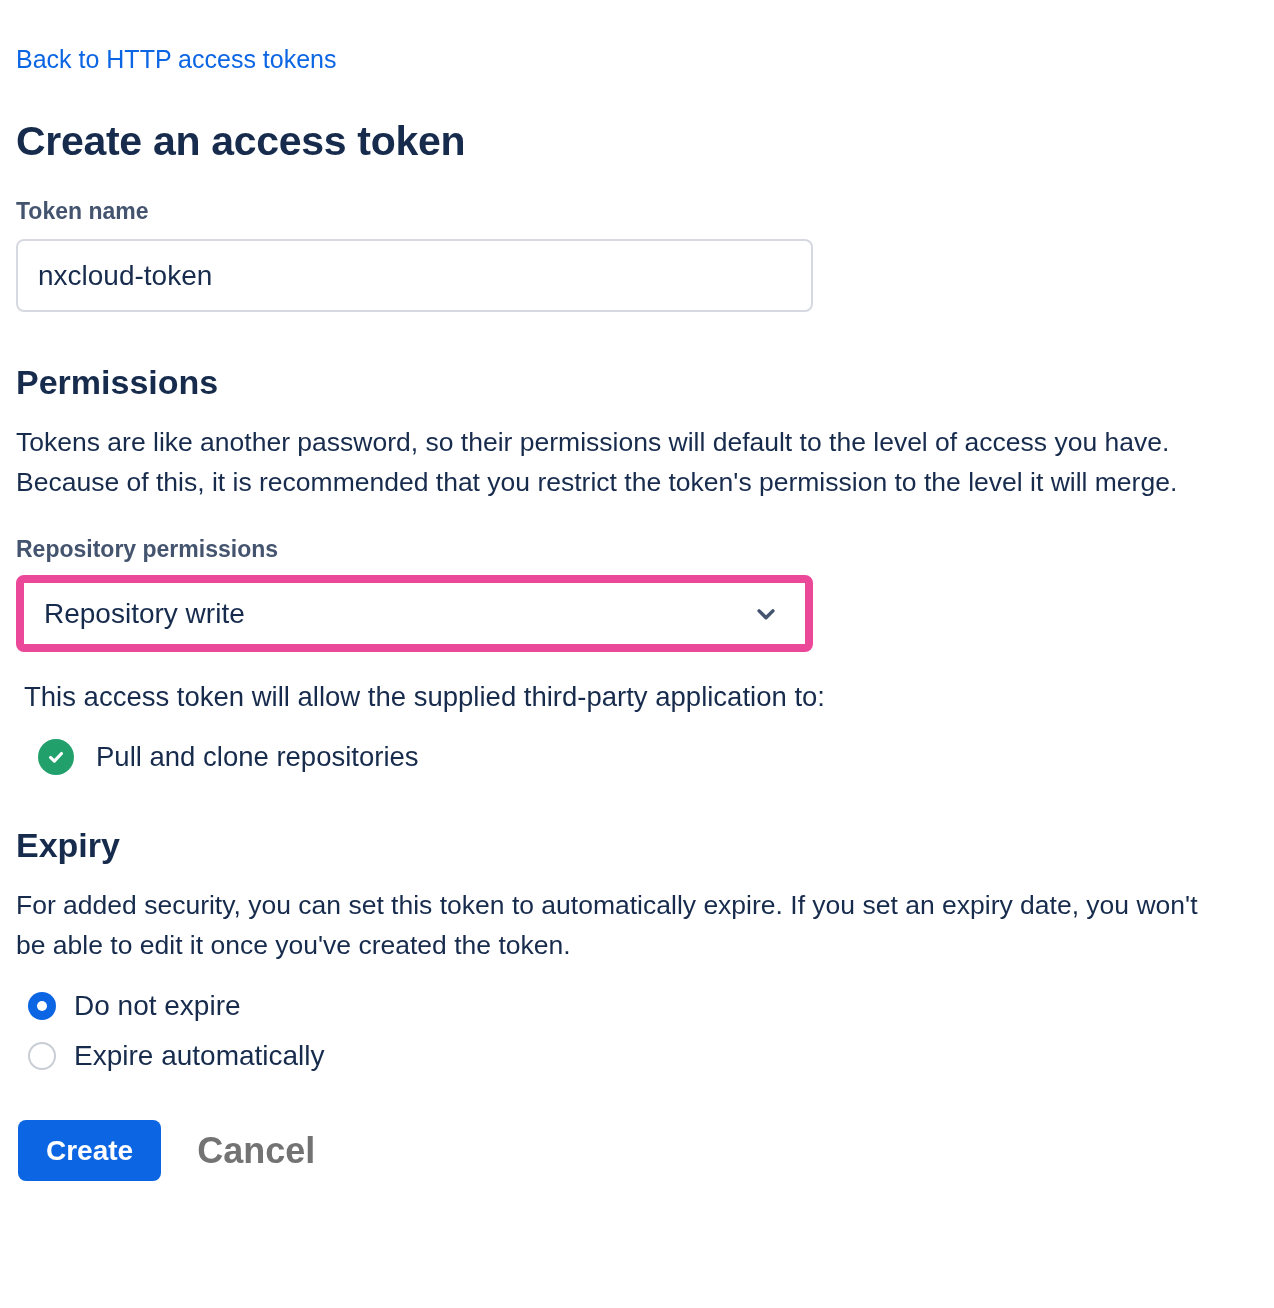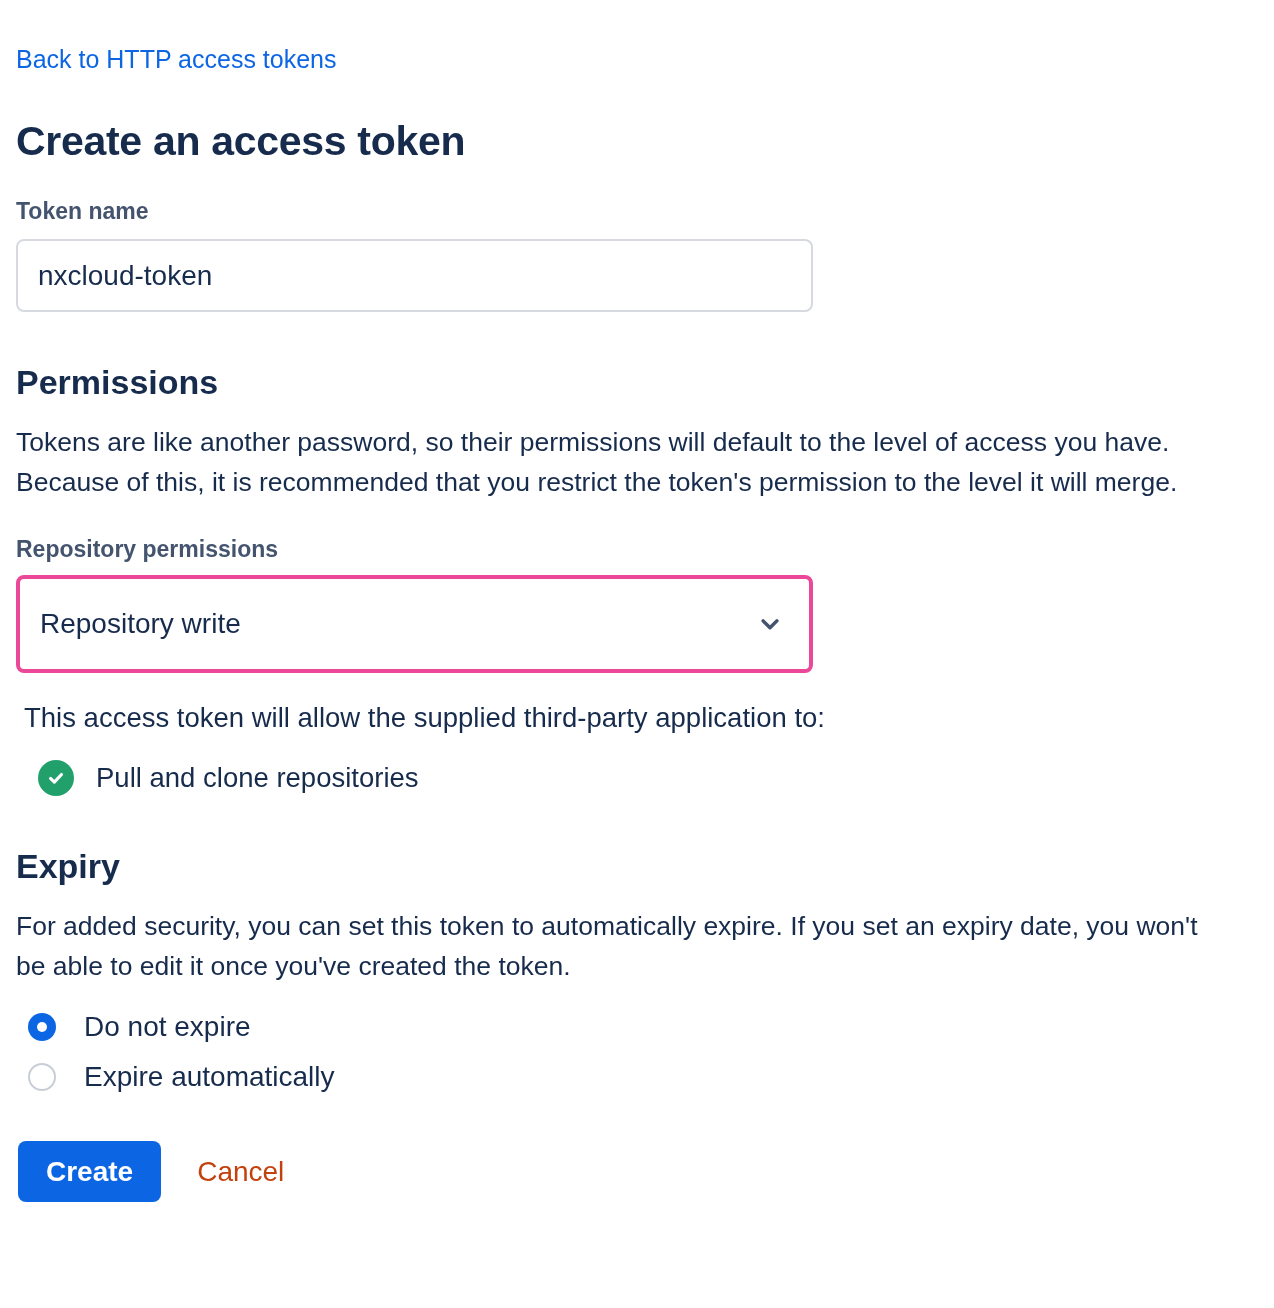--- a/index.html
+++ b/index.html
@@ -66,22 +66,22 @@
     margin: 20px 0 0 0;
     font-size: 26.5px;
     line-height: 40px;
     max-width: 1216px;
     color: #172B4D;
   }
 
   .select-box {
     margin-top: 12px;
     width: 797px;
-    height: 98px;
-    border: 4px solid #ec4899;
+    height: 77px;
+    border: 8px solid #ec4899;
     border-radius: 8px;
     background: #fff;
     display: flex;
     align-items: center;
     justify-content: space-between;
     padding: 0 24px 0 20px;
     cursor: pointer;
   }
   .select-value { font-size: 28px; color: #172B4D; }
   .chevron-icon { width: 30px; height: 30px; flex: none; }
@@ -104,21 +104,21 @@
     width: 36px; height: 36px;
     border-radius: 50%;
     background: #22A06B;
     flex: none;
     display: flex; align-items: center; justify-content: center;
   }
   .check-circle svg { width: 22px; height: 22px; }
   .capability-text { font-size: 27.5px; line-height: 36px; }
 
   .radio-group { margin-top: 24px; padding-left: 12px; }
-  .radio-row { display: flex; align-items: center; gap: 28px; cursor: pointer; }
+  .radio-row { display: flex; align-items: center; gap: 18px; cursor: pointer; }
   .radio-row + .radio-row { margin-top: 17px; }
   .radio { width: 28px; height: 28px; border-radius: 50%; flex: none; position: relative; }
   .radio.selected { background: #0C66E4; }
   .radio.selected .radio-dot {
     position: absolute; top: 9px; left: 9px;
     width: 10px; height: 10px; border-radius: 50%; background: #ffffff;
   }
   .radio.unselected { background: #ffffff; border: 2.5px solid #C9CED6; }
   .radio-label { font-size: 28px; line-height: 33px; color: #172B4D; }
 
@@ -138,24 +138,24 @@
     padding: 0 28px;
     font-family: inherit;
     font-size: 28px;
     font-weight: 600;
     cursor: pointer;
   }
   .cancel-button {
     background: none;
     border: none;
     padding: 0;
-    color: #c2410c;
+    color: #737373;
     font-family: inherit;
-    font-size: 28px;
-    font-weight: 400;
+    font-size: 36px;
+    font-weight: 700;
     cursor: pointer;
   }
 </style>
 </head>
 <body>
 
 <div class="page">
 
   <a class="back-link">Back to HTTP access tokens</a>
 

